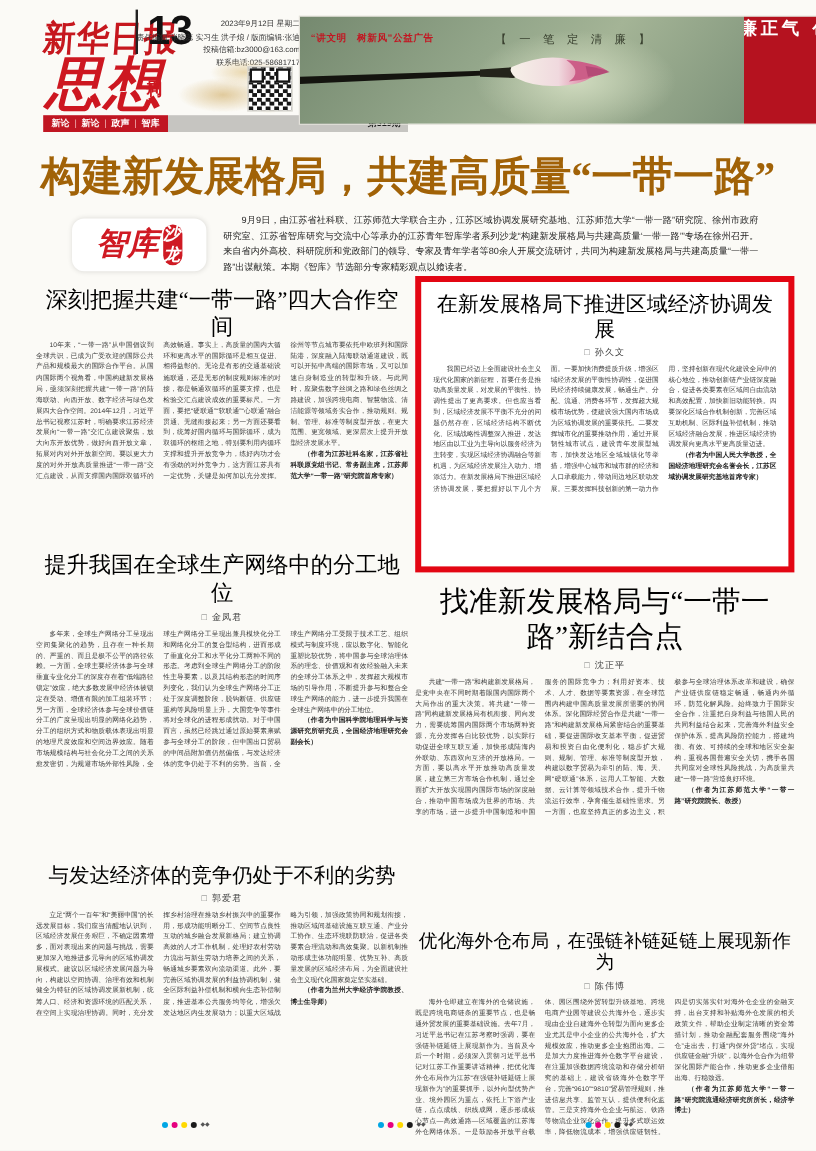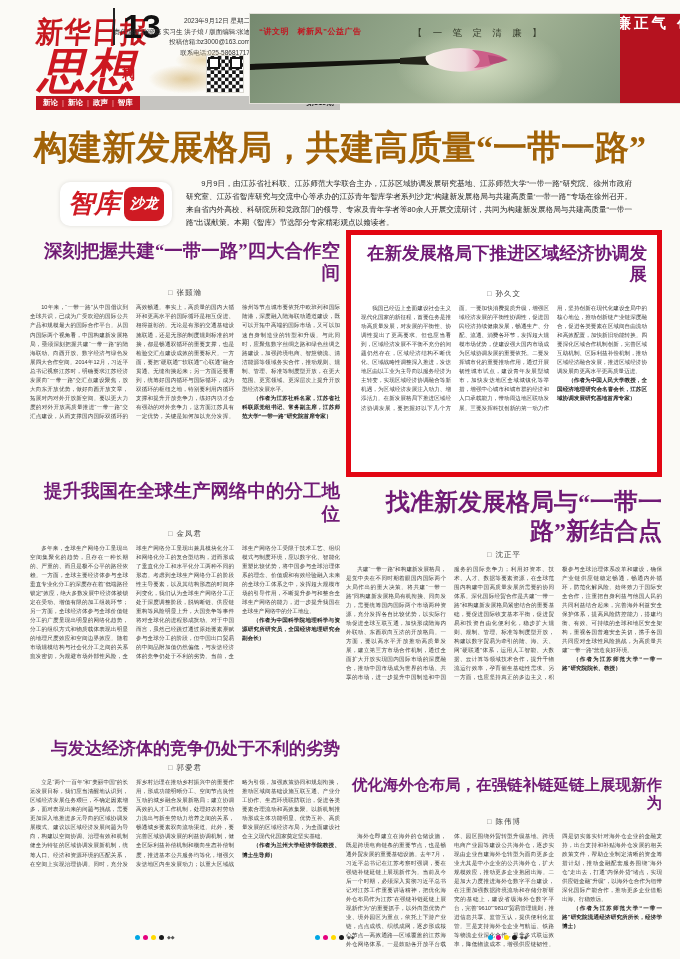--- a/index.html
+++ b/index.html
@@ -50,31 +50,31 @@
 
   
   .main-headline{position:absolute;left:30px;top:128px;width:620px;text-align:center;
     font-family:"Liberation Serif","DejaVu Serif",serif;font-size:34px;font-weight:900;color:#a16207;
     letter-spacing:0;line-height:1.15;}
   .lead-row{position:absolute;left:60px;top:178px;width:572px;display:flex;gap:14px;align-items:center;}
   .zk-logo{width:104px;flex:0 0 auto;display:flex;align-items:center;gap:4px;justify-content:center;
     background:#fff;border-radius:10px;box-shadow:0 0 4px rgba(0,0,0,.12);padding:5px 4px;}
   .zk-text{font-family:"Liberation Serif","DejaVu Serif",serif;font-size:26px;font-weight:900;
     color:#cf1a23;font-style:italic;line-height:1;}
-  .zk-badge{display:flex;align-items:center;justify-content:center;width:40px;height:34px;
+  .zk-badge{display:flex;align-items:center;justify-content:center;width:16px;height:34px;
     background:#cf1a23;color:#fff;border-radius:8px;font-size:14px;font-style:italic;font-weight:700;}
   .salon-intro{flex:1;font-size:7.6px;line-height:1.7;text-align:justify;color:#1e1e1e;text-indent:2em;
     font-weight:500;}
 
   
   .col-left{position:absolute;left:30px;top:240px;width:310px;}
   .col-right{position:absolute;left:346px;top:230px;width:316px;}
   .article{margin-bottom:9px;}
-  .art-title{font-family:"Liberation Serif","DejaVu Serif",serif;font-weight:700;color:#701a75;
-    text-align:right;line-height:1.2;}
+  .art-title{font-family:"Liberation Serif","DejaVu Serif",serif;font-weight:400;color:#000000;
+    text-align:center;line-height:1.2;}
   .t1{font-size:18.5px}.t2{font-size:17.5px}.t3{font-size:18.5px}.t4{font-size:24px}
   .t5{font-size:17px}.t6{font-size:15.5px}
   .byline{text-align:center;font-size:7.5px;color:#444;margin:4px 0 5px;letter-spacing:1px;}
   .byline .mark{color:#777;}
   .art-body{column-count:3;column-gap:8px;font-size:5.6px;line-height:1.62;text-align:justify;
     color:#3b3b3b;overflow:hidden;}
   .art-body p{margin:0;text-indent:2em;}
   .art-body p.attrib{font-weight:700;color:#1f1f1f;}
   .b1{height:168px}.b2{height:146px}.b3{height:186px}.b4{height:202px}.b5{height:180px}.b6{height:170px}
   .hilite{border:5px solid #e30613;background:#fff;padding:8px 10px 22px;margin-bottom:11px;}
@@ -144,24 +144,20 @@
     <div class="zk-logo">
       <span class="zk-text">智库</span>
       <span class="zk-badge">沙龙</span>
     </div>
     <div class="salon-intro">9月9日，由江苏省社科联、江苏师范大学联合主办，江苏区域协调发展研究基地、江苏师范大学“一带一路”研究院、徐州市政府研究室、江苏省智库研究与交流中心等承办的江苏青年智库学者系列沙龙“构建新发展格局与共建高质量‘一带一路’”专场在徐州召开。来自省内外高校、科研院所和党政部门的领导、专家及青年学者等80余人开展交流研讨，共同为构建新发展格局与共建高质量“一带一路”出谋献策。本期《智库》节选部分专家精彩观点以飨读者。</div>
   </div>
 
   <div class="col-left">
     <div class="article">
       <div class="art-title t1">深刻把握共建“一带一路”四大合作空间</div>
-      <div class="byline">
-        <span class="mark">□</span>
-        <span>张颢瀚</span>
-      </div>
       <div class="art-body b1">
         <p>10年来，“一带一路”从中国倡议到全球共识，已成为广受欢迎的国际公共产品和规模最大的国际合作平台。从国内国际两个视角看，中国构建新发展格局，亟须深刻把握共建“一带一路”的陆海联动、向西开放、数字经济与绿色发展四大合作空间。2014年12月，习近平总书记视察江苏时，明确要求江苏经济发展向“一带一路”交汇点建设聚焦，放大向东开放优势，做好向西开放文章，拓展对内对外开放新空间。要以更大力度的对外开放高质量推进“一带一路”交汇点建设，从而支撑国内国际双循环的高效畅通。事实上，高质量的国内大循环和更高水平的国际循环是相互促进、相得益彰的。无论是有形的交通基础设施联通，还是无形的制度规则标准的对接，都是畅通双循环的重要支撑，也是检验交汇点建设成效的重要标尺。一方面，要把“硬联通”“软联通”“心联通”融合贯通、无缝衔接起来；另一方面还要看到，统筹好国内循环与国际循环，成为双循环的枢纽之地，特别要利用内循环支撑和提升开放竞争力，练好内功才会有强劲的对外竞争力，这方面江苏具有一定优势，关键是如何加以充分发挥。徐州等节点城市要依托中欧班列和国际陆港，深度融入陆海联动通道建设，既可以开拓中高端的国际市场，又可以加速自身制造业的转型和升级。与此同时，应聚焦数字丝绸之路和绿色丝绸之路建设，加强跨境电商、智慧物流、清洁能源等领域务实合作，推动规则、规制、管理、标准等制度型开放，在更大范围、更宽领域、更深层次上提升开放型经济发展水平。</p>
         <p class="attrib">（作者为江苏社科名家，江苏省社科联原党组书记、常务副主席，江苏师范大学“一带一路”研究院首席专家）</p>
       </div>
     </div>
     <div class="article">
       <div class="art-title t3">提升我国在全球生产网络中的分工地位</div>
       <div class="byline">
         <span class="mark">□</span>
         <span>金凤君</span>

